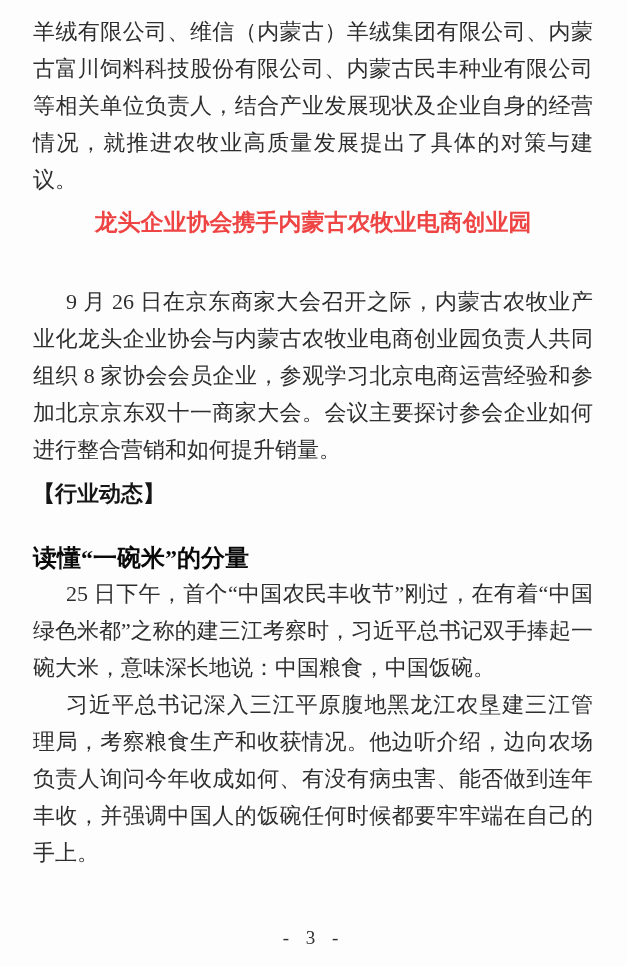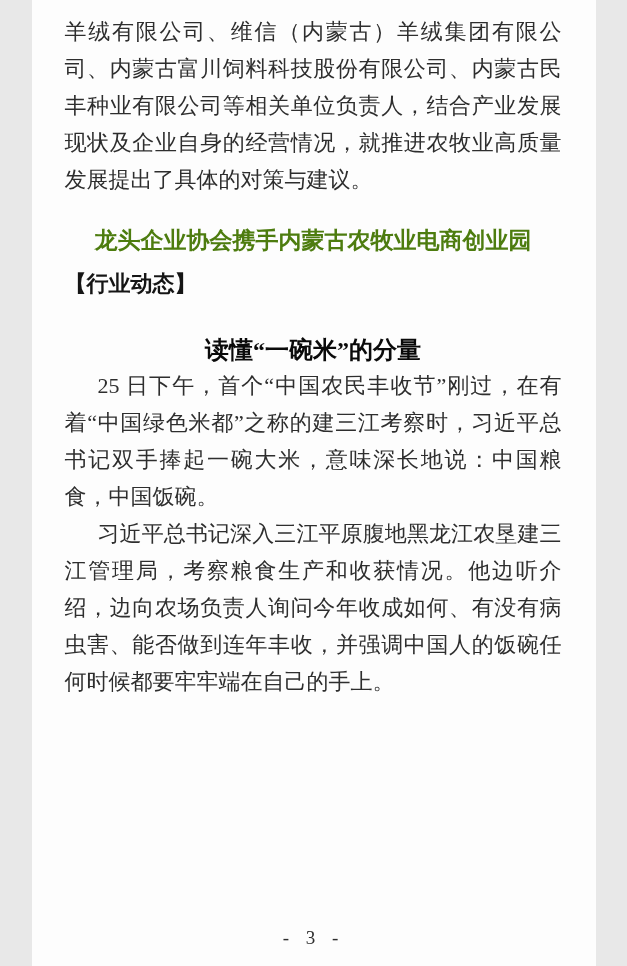--- a/index.html
+++ b/index.html
@@ -1,21 +1,21 @@
 <!DOCTYPE html>
 <html><head>
 <meta charset="utf-8">
 <style>
   * { margin: 0; padding: 0; box-sizing: border-box; }
   html, body { background: #e8e8e8; }
   body { font-family: "Liberation Serif", "DejaVu Serif", serif; }
 
   .page {
     position: relative;
-    width: 564px;
+    width: 627px;
     height: 966px;
     margin: 0 auto;
     background: #fdfdfd;
     color: #2e2e2e;
     overflow: hidden;
   }
 
   .content {
     padding: 13px 34px 0 33px; 
   }
@@ -25,41 +25,41 @@
     line-height: 37px;
     text-align: justify;
     color: #2e2e2e;
   }
 
   .body-para.indent {
     text-indent: 1.5em;
   }
 
   .article-heading {
-    margin-top: 23px;
+    margin-top: 5px;
     text-align: center;
     font-weight: bold;
     font-size: 23px;
     line-height: 39px;
-    color: #4d7c0f;
+    color: #ef4444;
   }
 
   .section-label {
     margin-top: 13px;
-    font-family: Liberation Mono, monospace;
+    font-family: Liberation Serif, serif;
     font-weight: 600;
     font-size: 22px;
     line-height: 26px;
     color: #151515;
     text-align: left;
   }
 
   .article-subheading {
     margin-top: 34px;
-    text-align: center;
+    text-align: left;
     font-weight: bold;
     font-size: 24px;
     line-height: 34px;
     color: #0a0a0a;
   }
 
   .para2 { margin-top: 41px; }
   .para3 { }
   .para4 { margin-top: 0; }
 
@@ -79,20 +79,21 @@
 
 <div class="page">
   <div class="content">
 
     <p class="body-para">羊绒有限公司、维信（内蒙古）羊绒集团有限公司、内蒙古富川饲料科技股份有限公司、内蒙古民丰种业有限公司等相关单位负责人，结合产业发展现状及企业自身的经营情况，就推进农牧业高质量发展提出了具体的对策与建议。</p>
 
     <div class="article-heading">
       <div>龙头企业协会携手内蒙古农牧业电商创业园</div>
     </div>
 
+    <p class="body-para indent para2">9 月 26 日在京东商家大会召开之际，内蒙古农牧业产业化龙头企业协会与内蒙古农牧业电商创业园负责人共同组织 8 家协会会员企业，参观学习北京电商运营经验和参加北京京东双十一商家大会。会议主要探讨参会企业如何进行整合营销和如何提升销量。</p>
 
     <div class="section-label">【行业动态】</div>
 
     <div class="article-subheading">读懂“一碗米”的分量</div>
 
     <p class="body-para indent para3">25 日下午，首个“中国农民丰收节”刚过，在有着“中国绿色米都”之称的建三江考察时，习近平总书记双手捧起一碗大米，意味深长地说：中国粮食，中国饭碗。</p>
 
     <p class="body-para indent para4">习近平总书记深入三江平原腹地黑龙江农垦建三江管理局，考察粮食生产和收获情况。他边听介绍，边向农场负责人询问今年收成如何、有没有病虫害、能否做到连年丰收，并强调中国人的饭碗任何时候都要牢牢端在自己的手上。</p>
 
   </div>

